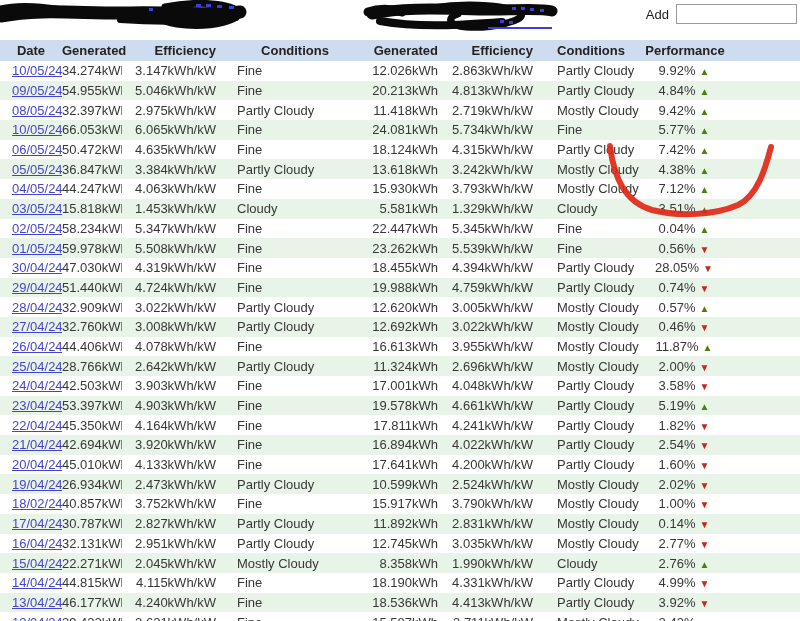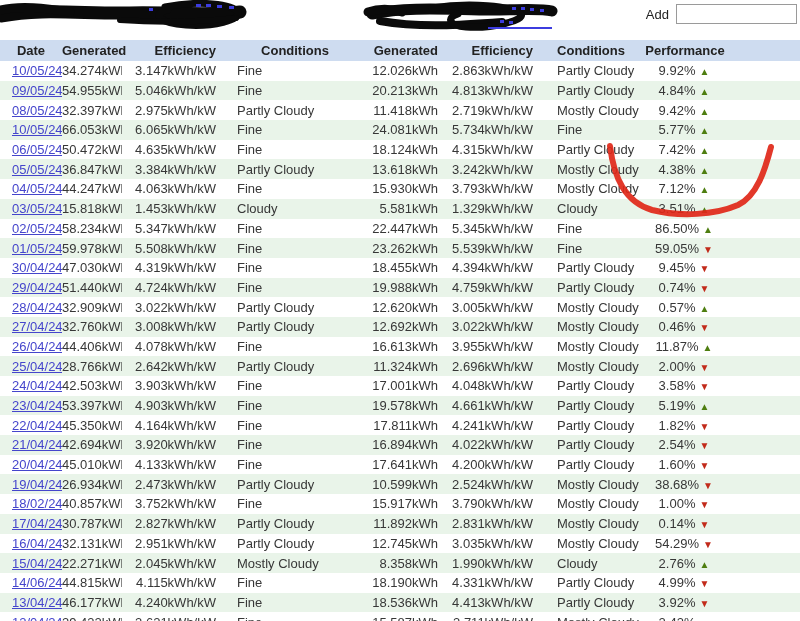--- a/index.html
+++ b/index.html
@@ -193,43 +193,43 @@
         <td class=""></td>
       </tr>
       <tr>
         <td class="date"><a href="#">02/05/24</a></td>
         <td class="num">58.234kWh</td>
         <td class="num">5.347kWh/kW</td>
         <td class="cond1">Fine</td>
         <td class="num">22.447kWh</td>
         <td class="num">5.345kWh/kW</td>
         <td class="cond2">Fine</td>
-        <td class="perf"><span>86.50%</span><span class="arrow up">▲</span></td>
+        <td class="perf"><span>0.04%</span><span class="arrow up">▲</span></td>
         <td class=""></td>
       </tr>
       <tr class="alt">
         <td class="date"><a href="#">01/05/24</a></td>
         <td class="num">59.978kWh</td>
         <td class="num">5.508kWh/kW</td>
         <td class="cond1">Fine</td>
         <td class="num">23.262kWh</td>
         <td class="num">5.539kWh/kW</td>
         <td class="cond2">Fine</td>
-        <td class="perf"><span>59.05%</span><span class="arrow down">▼</span></td>
+        <td class="perf"><span>0.56%</span><span class="arrow down">▼</span></td>
         <td class=""></td>
       </tr>
       <tr>
         <td class="date"><a href="#">30/04/24</a></td>
         <td class="num">47.030kWh</td>
         <td class="num">4.319kWh/kW</td>
         <td class="cond1">Fine</td>
         <td class="num">18.455kWh</td>
         <td class="num">4.394kWh/kW</td>
         <td class="cond2">Partly Cloudy</td>
-        <td class="perf"><span>9.45%</span><span class="arrow down">▼</span></td>
+        <td class="perf"><span>28.05%</span><span class="arrow down">▼</span></td>
         <td class=""></td>
       </tr>
       <tr class="alt">
         <td class="date"><a href="#">29/04/24</a></td>
         <td class="num">51.440kWh</td>
         <td class="num">4.724kWh/kW</td>
         <td class="cond1">Fine</td>
         <td class="num">19.988kWh</td>
         <td class="num">4.759kWh/kW</td>
         <td class="cond2">Partly Cloudy</td>
@@ -336,21 +336,21 @@
         <td class=""></td>
       </tr>
       <tr class="alt">
         <td class="date"><a href="#">19/04/24</a></td>
         <td class="num">26.934kWh</td>
         <td class="num">2.473kWh/kW</td>
         <td class="cond1">Partly Cloudy</td>
         <td class="num">10.599kWh</td>
         <td class="num">2.524kWh/kW</td>
         <td class="cond2">Mostly Cloudy</td>
-        <td class="perf"><span>38.68%</span><span class="arrow down">▼</span></td>
+        <td class="perf"><span>2.02%</span><span class="arrow down">▼</span></td>
         <td class=""></td>
       </tr>
       <tr>
         <td class="date"><a href="#">18/02/24</a></td>
         <td class="num">40.857kWh</td>
         <td class="num">3.752kWh/kW</td>
         <td class="cond1">Fine</td>
         <td class="num">15.917kWh</td>
         <td class="num">3.790kWh/kW</td>
         <td class="cond2">Mostly Cloudy</td>
@@ -369,36 +369,36 @@
         <td class=""></td>
       </tr>
       <tr>
         <td class="date"><a href="#">16/04/24</a></td>
         <td class="num">32.131kWh</td>
         <td class="num">2.951kWh/kW</td>
         <td class="cond1">Partly Cloudy</td>
         <td class="num">12.745kWh</td>
         <td class="num">3.035kWh/kW</td>
         <td class="cond2">Mostly Cloudy</td>
-        <td class="perf"><span>54.29%</span><span class="arrow down">▼</span></td>
+        <td class="perf"><span>2.77%</span><span class="arrow down">▼</span></td>
         <td class=""></td>
       </tr>
       <tr class="alt">
         <td class="date"><a href="#">15/04/24</a></td>
         <td class="num">22.271kWh</td>
         <td class="num">2.045kWh/kW</td>
         <td class="cond1">Mostly Cloudy</td>
         <td class="num">8.358kWh</td>
         <td class="num">1.990kWh/kW</td>
         <td class="cond2">Cloudy</td>
         <td class="perf"><span>2.76%</span><span class="arrow up">▲</span></td>
         <td class=""></td>
       </tr>
       <tr>
-        <td class="date"><a href="#">14/06/24</a></td>
+        <td class="date"><a href="#">14/04/24</a></td>
         <td class="num">44.815kWh</td>
         <td class="num">4.115kWh/kW</td>
         <td class="cond1">Fine</td>
         <td class="num">18.190kWh</td>
         <td class="num">4.331kWh/kW</td>
         <td class="cond2">Partly Cloudy</td>
         <td class="perf"><span>4.99%</span><span class="arrow down">▼</span></td>
         <td class=""></td>
       </tr>
       <tr class="alt">

